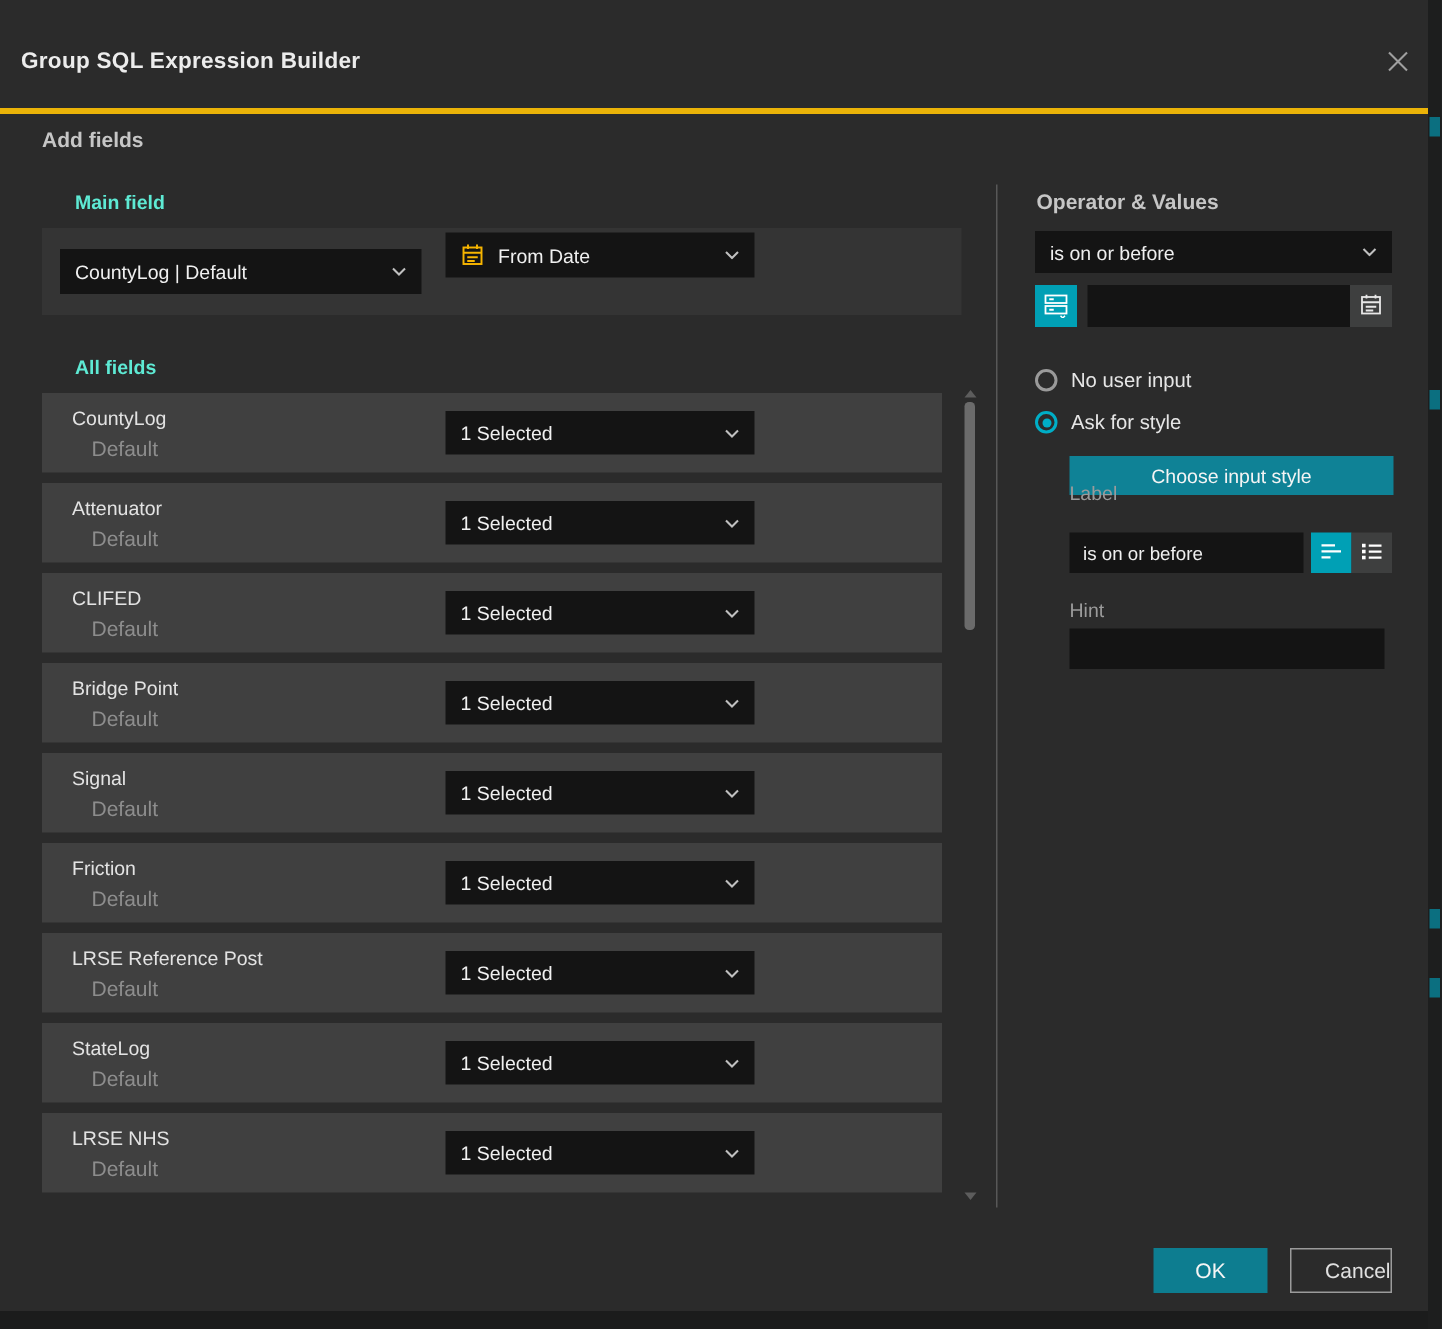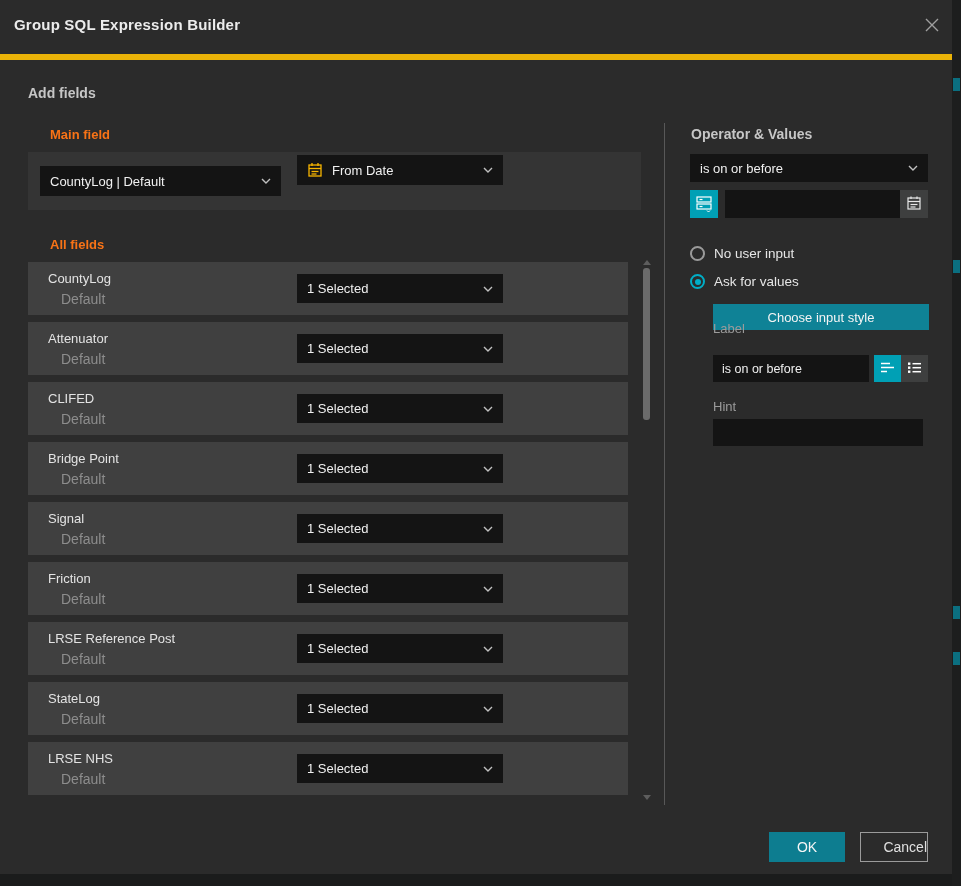--- a/index.html
+++ b/index.html
@@ -18,31 +18,31 @@
   }
   
   .backdrop-strip {
     position: absolute; right: 0; top: 0; width: 9px; height: 886px;
     background: #1d1e1e;
   }
   .backdrop-accent { position: absolute; left: 1px; width: 7px; height: 13px; background: #0b6f80; }
 
   
   .titlebar {
-    position: absolute; left: 0; top: 0; width: 100%; height: 60px;
-    border-bottom: 6px solid #eab308;
+    position: absolute; left: 0; top: 16px; width: 100%; height: 60px;
+    border-bottom: 4px solid #eab308;
   }
   .titlebar .title {
     position: absolute; left: 14px; top: 16px;
     font-size: 15px; font-weight: bold; color: #ececec; letter-spacing: .2px;
   }
   .close-btn { position: absolute; right: 10px; top: 17px; width: 20px; height: 20px; cursor: pointer; display:flex; align-items:center; justify-content:center; }
 
   .h-section { position: absolute; font-size: 14px; font-weight: bold; color: #c6c6c6; }
-  .h-label { position: absolute; font-size: 13px; font-weight: bold; color: #f97316; padding-left: 22px; }
+  .h-label { position: absolute; font-size: 13px; font-weight: bold; color: #5eead4; padding-left: 22px; }
 
   
   .main-panel {
     position: absolute; left: 28px; top: 152px; width: 613px; height: 58px;
     background: #343434;
   }
   .select {
     background: #141414; height: 30px; display: flex; align-items: center;
     padding: 0 10px; font-size: 13px; color: #f0f0f0; cursor: pointer;
     position: absolute;
@@ -335,21 +335,21 @@
       </svg>
     </span>
   </button>
 
   <div class="radio-row" style="top:246px;">
     <span class="radio-circle"></span>
     <span class="radio-label">No user input</span>
   </div>
   <div class="radio-row selected" style="top:274px;">
     <span class="radio-circle"></span>
-    <span class="radio-label">Ask for values</span>
+    <span class="radio-label">Ask for style</span>
   </div>
 
   <button class="choose-style-btn">Choose input style</button>
 
   <div class="lbl-small" style="left:713px; top:321px;">Label</div>
   <input class="label-input" value="is on or before" style="">
   <button class="style-btn style-btn-text">
     <span>
       <svg width="15" height="13" viewBox="0 0 15 13">
         <line x1="1" y1="2.5" x2="10" y2="2.5" stroke="#ffffff" stroke-width="1.5"></line>

